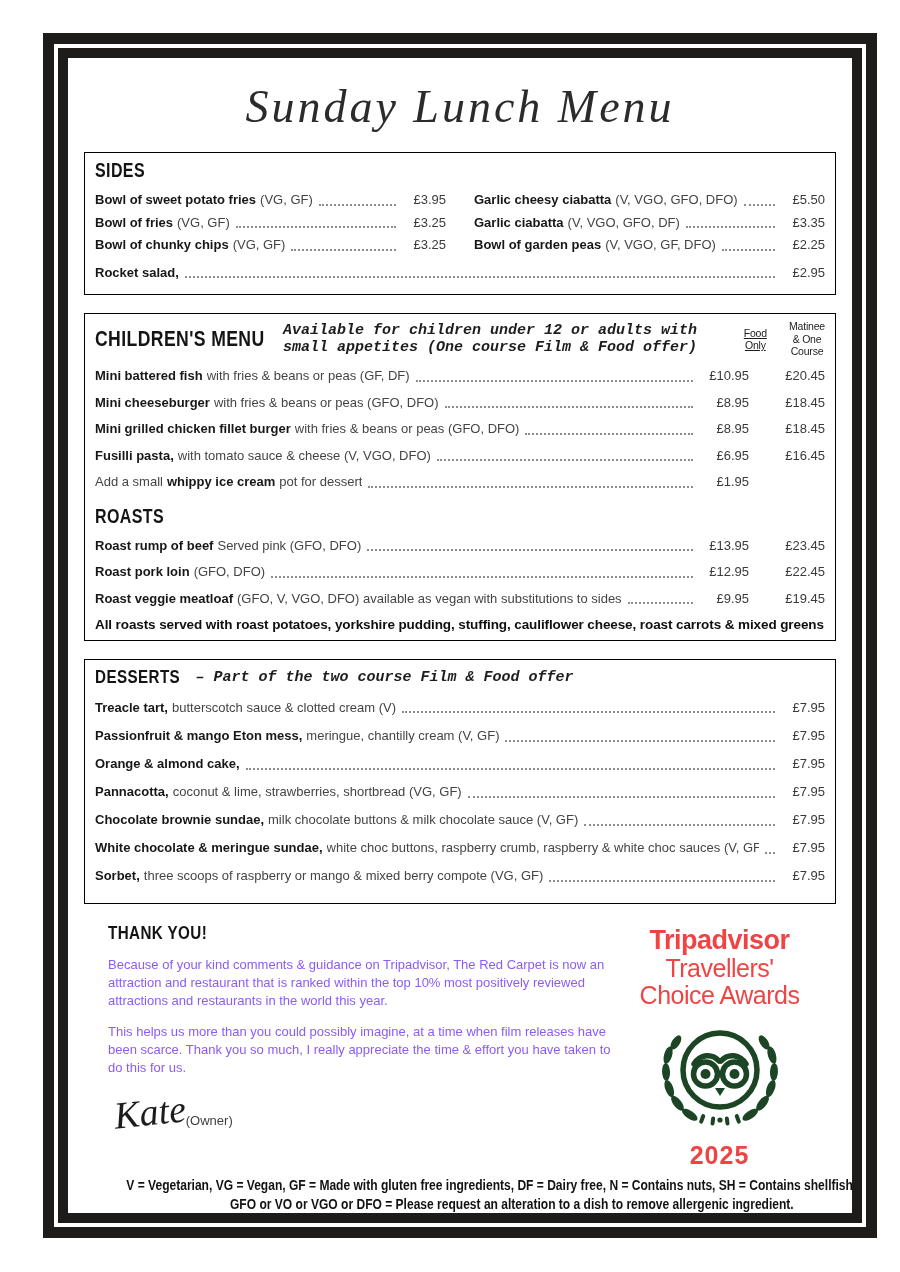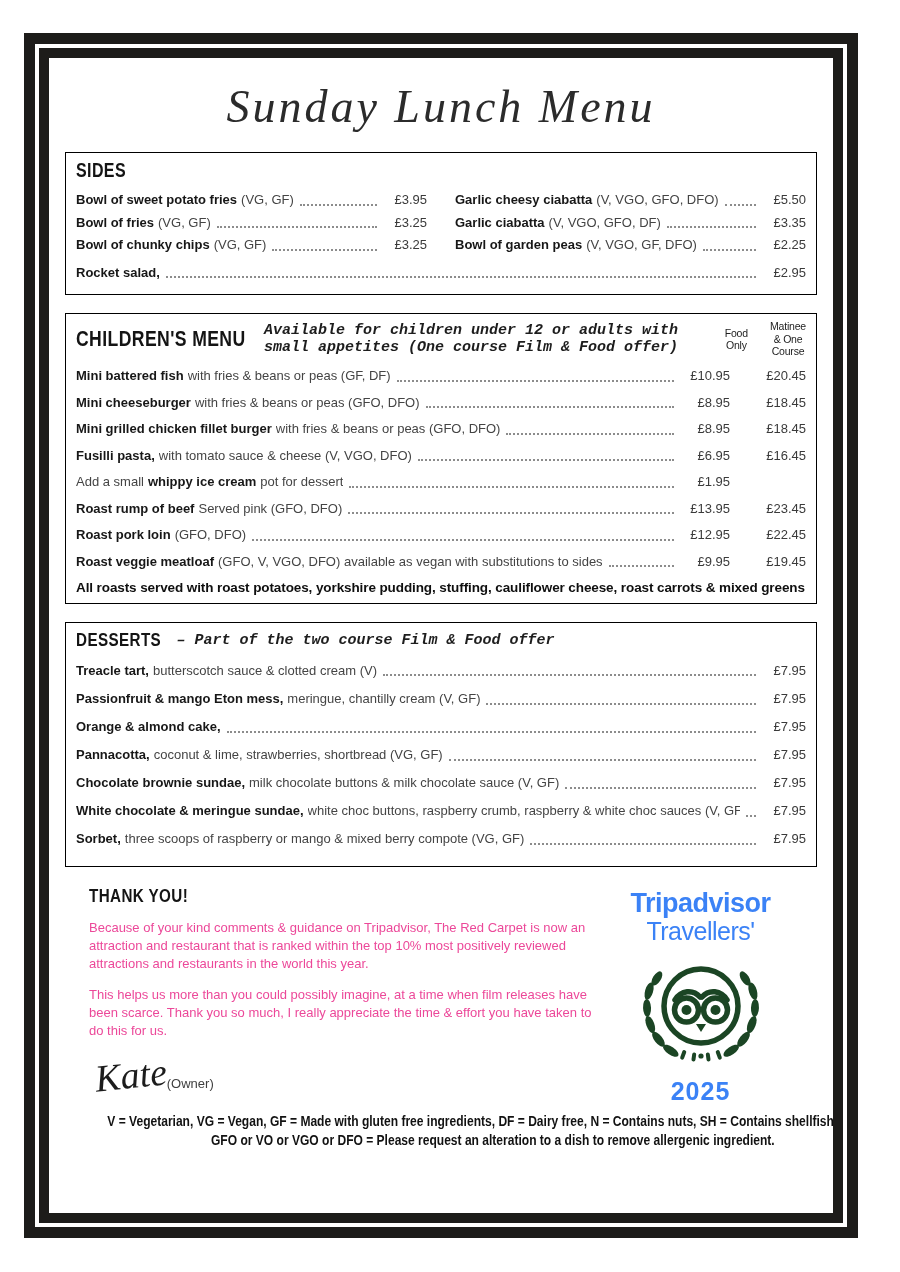--- a/index.html
+++ b/index.html
@@ -4,21 +4,21 @@
 <style>
   * { box-sizing: border-box; margin: 0; padding: 0; }
   html, body { background: #ffffff; }
   body {
     width: 900px; height: 1272px;
     font-family: "Liberation Sans", sans-serif;
     position: relative;
     color: #222;
   }
   .frame {
-    position: absolute; left: 24px; top: 33px;
+    position: absolute; left: 43px; top: 33px;
     width: 834px; height: 1205px;
     border: 11px solid #1d1c1a;
     padding: 4px;
     background: #fff;
   }
   .frame-inner {
     width: 100%; height: 100%;
     border: 10px solid #1d1c1a;
     padding: 6px 16px 0;
     overflow: hidden;
@@ -58,21 +58,21 @@
     font-weight: 700;
     font-size: 15px;
     color: #1d1d1d;
   }
   .subtitle { margin-left: 14px; font-family: Liberation Mono, monospace; }
   .grow { flex: 1 1 auto; }
   .colhead {
     font-size: 10.5px; line-height: 1.2; text-align: center;
     color: #1d1d1d; letter-spacing: -0.2px;
   }
-  .c1 { width: 50px; }
+  .c1 { width: 50px; text-decoration: underline; }
   .c2 { width: 64px; margin-left: 20px; }
   .row {
     display: flex; align-items: baseline;
     font-size: 13px; color: #444;
     margin: 5px 0;
     line-height: 1.35;
   }
   .childrens .row, .desserts .row { margin: 9px 0; align-items: center; }
   .desserts .row { margin: 10.5px 0; }
   .nm { font-weight: 700; color: #171717; white-space: nowrap; }
@@ -92,33 +92,33 @@
   .pc2 { width: 64px; text-align: right; flex: none; margin-left: 12px; }
   .sides-grid { display: grid; grid-template-columns: 1fr 1fr; column-gap: 28px; }
   .roasts-head { margin: 14px 0 2px; }
   .note {
     font-weight: 700; font-size: 13.5px; color: #0f0f0f;
     margin-top: 10px; letter-spacing: -0.1px;
   }
   .thanks-row { display: flex; margin: 4px 10px 6px 24px; }
   .thanks-left { width: 505px; }
   .thanks-left .section-head { font-size: 19px; margin-bottom: 12px; }
-  .para { font-size: 13px; color: #ec4899; line-height: 1.38; margin-bottom: 13px; }
+  .para { font-size: 13px; color: #8b5cf6; line-height: 1.38; margin-bottom: 13px; }
   .sig-row { display: flex; align-items: baseline; margin-top: 2px; }
   .signature {
     font-family: "Liberation Serif", serif;
     font-style: italic;
     font-size: 38px;
     color: #1c1c1c;
     display: inline-block;
     transform: rotate(-6deg);
     margin-left: 6px;
   }
   .sig-suffix { font-size: 13px; color: #3f3f3f; }
-  .award { flex: 1; text-align: center; color: #3b82f6; padding-top: 4px; }
+  .award { flex: 1; text-align: center; color: #ef4444; padding-top: 4px; }
   .aw1 { font-size: 27px; font-weight: 700; letter-spacing: -0.5px; line-height: 1.05; }
   .aw2 { font-size: 25px; font-weight: 400; letter-spacing: -0.5px; line-height: 1.08; }
   .award svg { margin-top: 6px; }
   .awyear { font-size: 25px; font-weight: 700; margin-top: -4px; letter-spacing: 1px; }
   .footer { text-align: center; margin: 2px -12px 0; }
   .squeeze {
     display: block;
     white-space: nowrap;
     transform: scaleX(0.86);
     transform-origin: 50% 50%;
@@ -226,20 +226,23 @@
           </div>
           <div class="row">
             <span class="pre-t">Add a small</span>
             <span class="nm">whippy ice cream</span>
             <span class="ds">pot for dessert</span>
             <span class="dots"></span>
             <span class="p pc1">£1.95</span>
             <span class="p pc2"></span>
           </div>
         </div>
+      <div class="section-head roasts-head">
+        <span class="cond">ROASTS</span>
+      </div>
       <div id="roasts-items">
           <div class="row">
             <span class="nm">Roast rump of beef</span>
             <span class="ds">Served pink (GFO, DFO)</span>
             <span class="dots"></span>
             <span class="p pc1">£13.95</span>
             <span class="p pc2">£23.45</span>
           </div>
           <div class="row">
             <span class="nm">Roast pork loin</span>
@@ -315,20 +318,21 @@
         <p class="para">Because of your kind comments &amp; guidance on Tripadvisor, The Red Carpet is now an attraction and restaurant that is ranked within the top 10% most positively reviewed attractions and restaurants in the world this year.</p>
         <p class="para">This helps us more than you could possibly imagine, at a time when film releases have been scarce. Thank you so much, I really appreciate the time &amp; effort you have taken to do this for us.</p>
         <div class="sig-row">
           <span class="signature">Kate</span>
           <span class="sig-suffix">(Owner)</span>
         </div>
       </div>
       <div class="award">
         <div class="aw1">Tripadvisor</div>
         <div class="aw2">Travellers'</div>
+        <div class="aw2">Choice Awards</div>
         <svg width="150" height="126" viewBox="-75 -63 150 126">
           <g fill="none" stroke="#1b4524" stroke-width="5.5" transform="translate(0,-8)">
             <circle cx="0" cy="0" r="37"></circle>
             <path d="M -26 -6 C -20 -16, -8 -17, -1 -9" stroke-linecap="round"></path>
             <path d="M 26 -6 C 20 -16, 8 -17, 1 -9" stroke-linecap="round"></path>
             <circle cx="-14.5" cy="4" r="12"></circle>
             <circle cx="14.5" cy="4" r="12"></circle>
           </g>
           <g fill="#1b4524" transform="translate(0,-8)">
             <circle cx="-14.5" cy="4" r="5"></circle>

